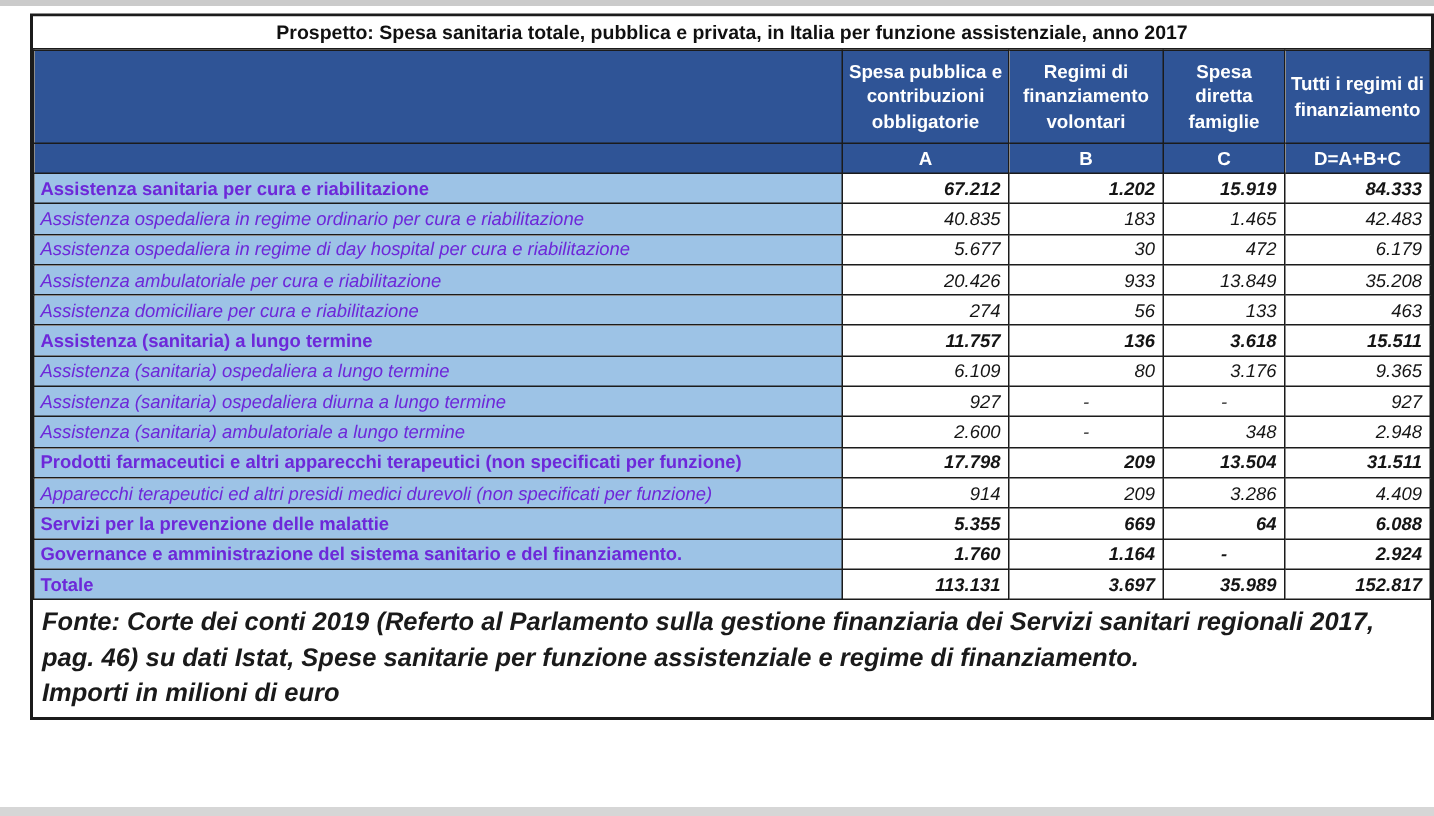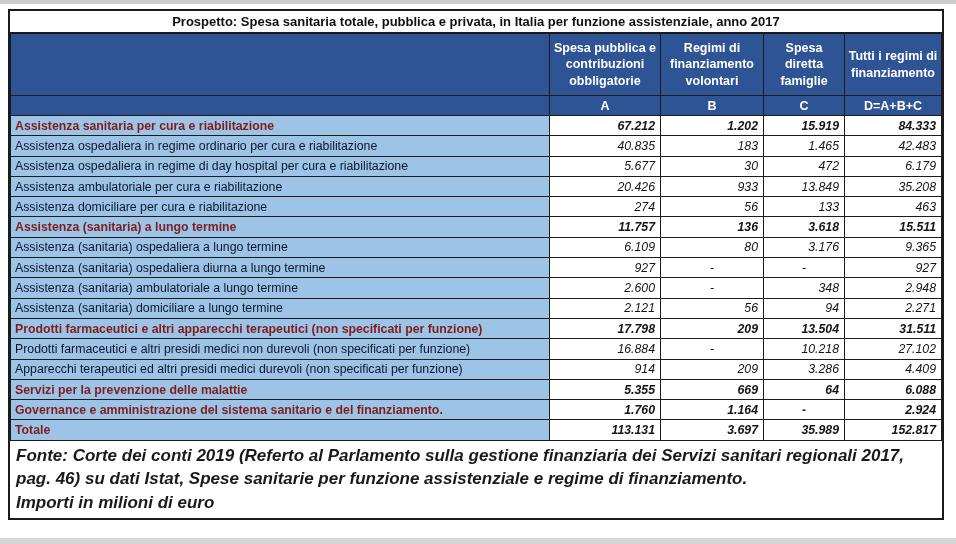--- a/index.html
+++ b/index.html
@@ -2,41 +2,41 @@
 <html><head>
 <meta charset="utf-8">
 <style>
   * { margin:0; padding:0; box-sizing:border-box; }
   html,body { width:956px; height:544px; background:#ffffff;
     font-family:"Liberation Sans", sans-serif; overflow:hidden; }
   .page { position:relative; width:956px; height:544px; background:#ffffff; }
   .scan-strip-top { position:absolute; left:0; top:0; width:956px; height:4px; background:#cbcbcb; }
   .scan-strip-bottom { position:absolute; left:0; top:538px; width:956px; height:6px; background:#d6d6d6; }
 
-  .sheet { position:absolute; left:8px; top:9px; width:936px;
+  .sheet { position:absolute; left:20px; top:9px; width:936px;
     border:2px solid #1b1b1b; background:#ffffff; }
 
   .title-bar { height:22px; line-height:22px; text-align:center;
     font-weight:bold; font-size:13px; color:#101010; background:#ffffff;
     border-bottom:1px solid #1b1b1b; white-space:nowrap; }
 
   table.grid { border-collapse:collapse; table-layout:fixed; width:100%; }
   table.grid th, table.grid td { border:1px solid #1b1b1b; overflow:hidden; }
 
   thead th { background:#2F5496; color:#ffffff; font-weight:bold;
     text-align:center; vertical-align:middle; }
   tr.head-main th { height:62px; font-size:12.5px; line-height:1.3; padding:0 2px; }
   tr.head-code th { height:20px; font-size:12.5px; }
 
   tbody td { height:20.3px; font-size:12.3px; vertical-align:middle; }
   td.label { background:#9DC3E6; padding:0 4px; white-space:nowrap; }
   td.val   { background:#ffffff; text-align:right; padding:0 5px; color:#151515; }
   td.val.dash { text-align:center; padding:0; }
-  tr.row-bold td.label   { font-weight:bold; color:#7f1d1d;margin-top:16px; }
-  tr.row-italic td.label { color:#0f172a; }
+  tr.row-bold td.label   { font-weight:bold; color:#6d28d9;margin-top:16px; }
+  tr.row-italic td.label { font-style:italic; color:#6d28d9; }
   tr.row-bold td.val   { font-weight:bold;font-style:italic; }
   tr.row-italic td.val { font-style:italic;margin-left:16px; }
 
   .foot { padding:3px 6px 4px 6px; font-size:17px; font-weight:bold;
     font-style:italic; color:#1a1a1a; line-height:1.38; background:#ffffff; }
 </style>
 </head>
 <body>
 
 <div class="page">
@@ -128,40 +128,26 @@
             <td class="val dash">-</td>
             <td class="val">927</td>
           </tr>
           <tr class="row-italic">
             <td class="label">Assistenza (sanitaria) ambulatoriale a lungo termine</td>
             <td class="val">2.600</td>
             <td class="val dash">-</td>
             <td class="val">348</td>
             <td class="val">2.948</td>
           </tr>
-          <tr class="row-italic">
-            <td class="label">Assistenza (sanitaria) domiciliare a lungo termine</td>
-            <td class="val">2.121</td>
-            <td class="val">56</td>
-            <td class="val">94</td>
-            <td class="val">2.271</td>
-          </tr>
           <tr class="row-bold">
             <td class="label">Prodotti farmaceutici e altri apparecchi terapeutici (non specificati per funzione)</td>
             <td class="val">17.798</td>
             <td class="val">209</td>
             <td class="val">13.504</td>
             <td class="val">31.511</td>
-          </tr>
-          <tr class="row-italic">
-            <td class="label">Prodotti farmaceutici e altri presidi medici non durevoli (non specificati per funzione)</td>
-            <td class="val">16.884</td>
-            <td class="val dash">-</td>
-            <td class="val">10.218</td>
-            <td class="val">27.102</td>
           </tr>
           <tr class="row-italic">
             <td class="label">Apparecchi terapeutici ed altri presidi medici durevoli (non specificati per funzione)</td>
             <td class="val">914</td>
             <td class="val">209</td>
             <td class="val">3.286</td>
             <td class="val">4.409</td>
           </tr>
           <tr class="row-bold">
             <td class="label">Servizi per la prevenzione delle malattie</td>

